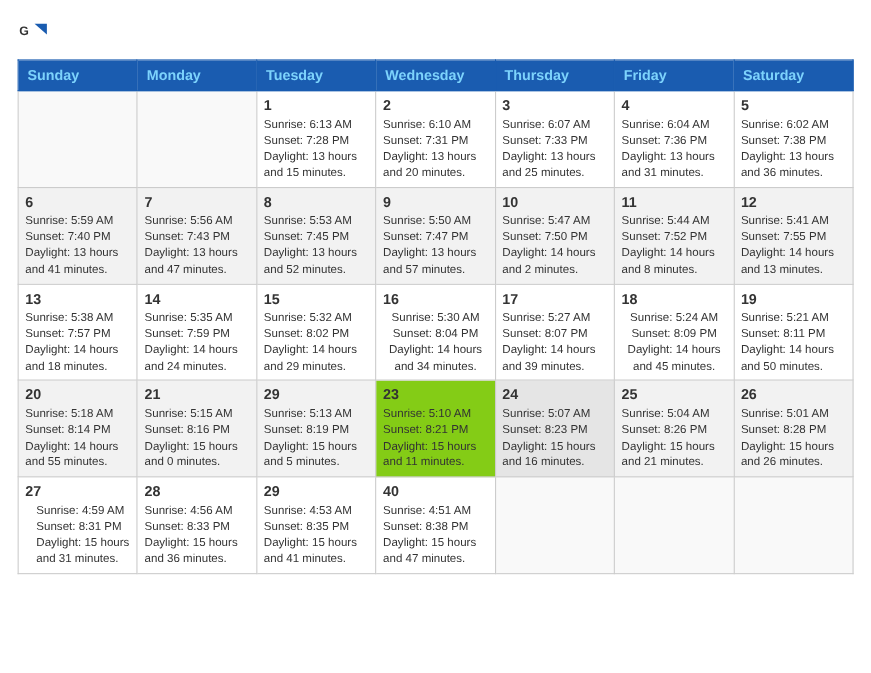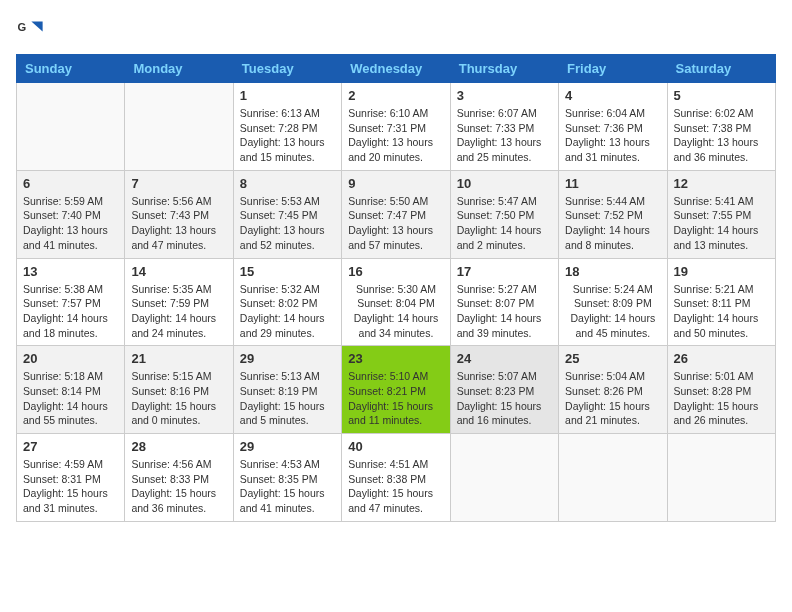--- a/index.html
+++ b/index.html
@@ -280,21 +280,21 @@
         <td style="background-color: rgb(242, 242, 242);">
           <span class="day-number">26</span>
           <div class="day-info" style="white-space: pre-line;">Sunrise: 5:01 AM
 Sunset: 8:28 PM
 Daylight: 15 hours and 26 minutes.</div>
         </td>
       </tr>
       <tr>
         <td style="background-color: rgb(255, 255, 255);">
           <span class="day-number">27</span>
-          <div class="day-info" style="white-space: pre-line;">Sunrise: 4:59 AM
+          <div class="day-info" style="white-space: pre-line; margin-left: 10px;">Sunrise: 4:59 AM
 Sunset: 8:31 PM
 Daylight: 15 hours and 31 minutes.</div>
         </td>
         <td style="background-color: rgb(255, 255, 255);">
           <span class="day-number">28</span>
           <div class="day-info" style="white-space: pre-line;">Sunrise: 4:56 AM
 Sunset: 8:33 PM
 Daylight: 15 hours and 36 minutes.</div>
         </td>
         <td style="background-color: rgb(255, 255, 255);">

